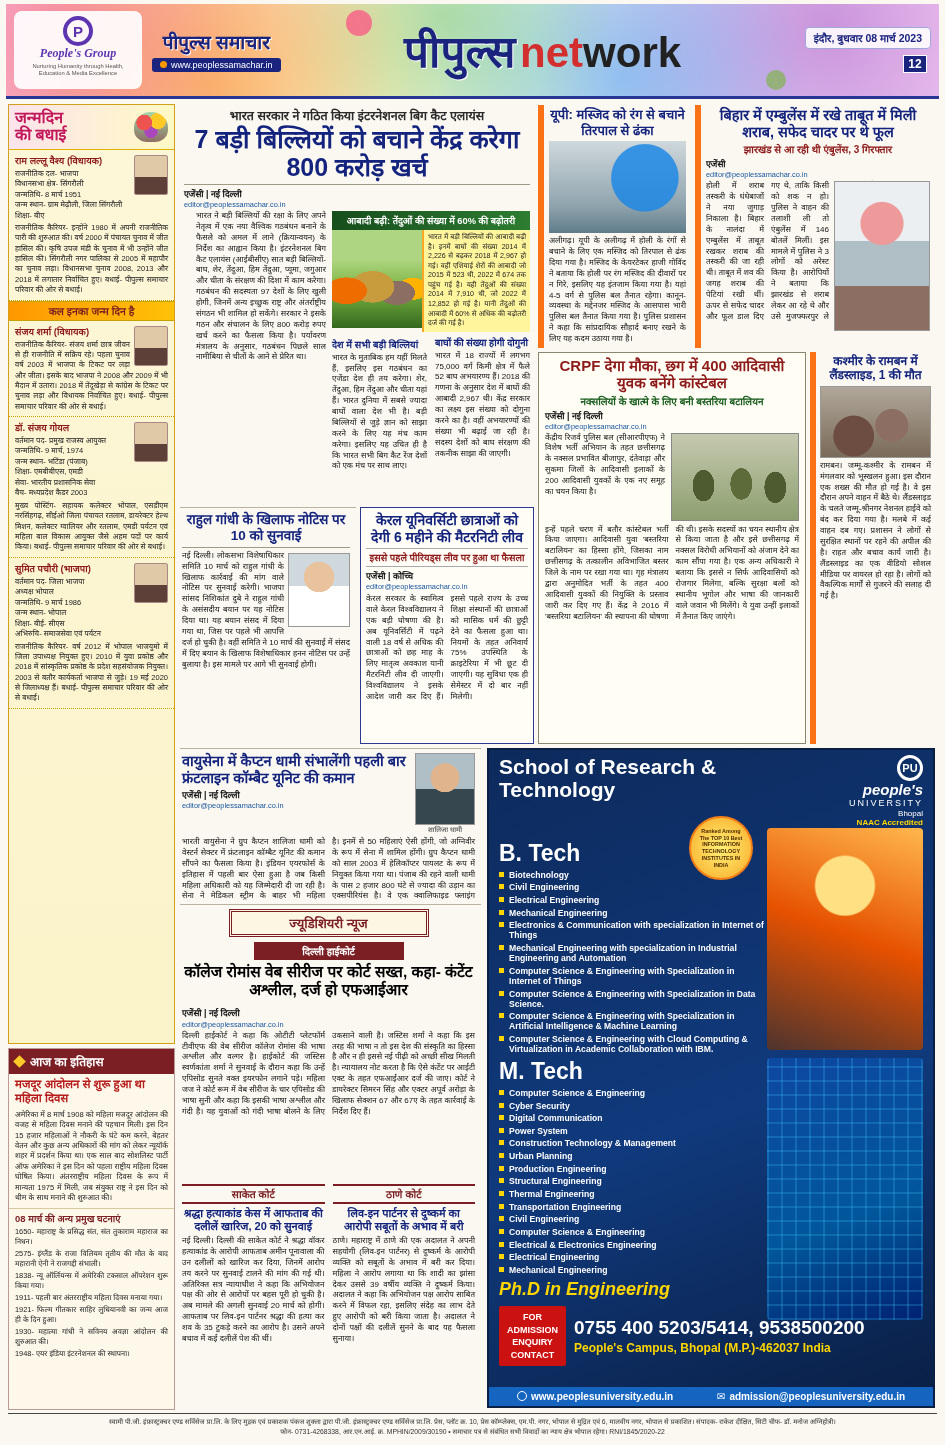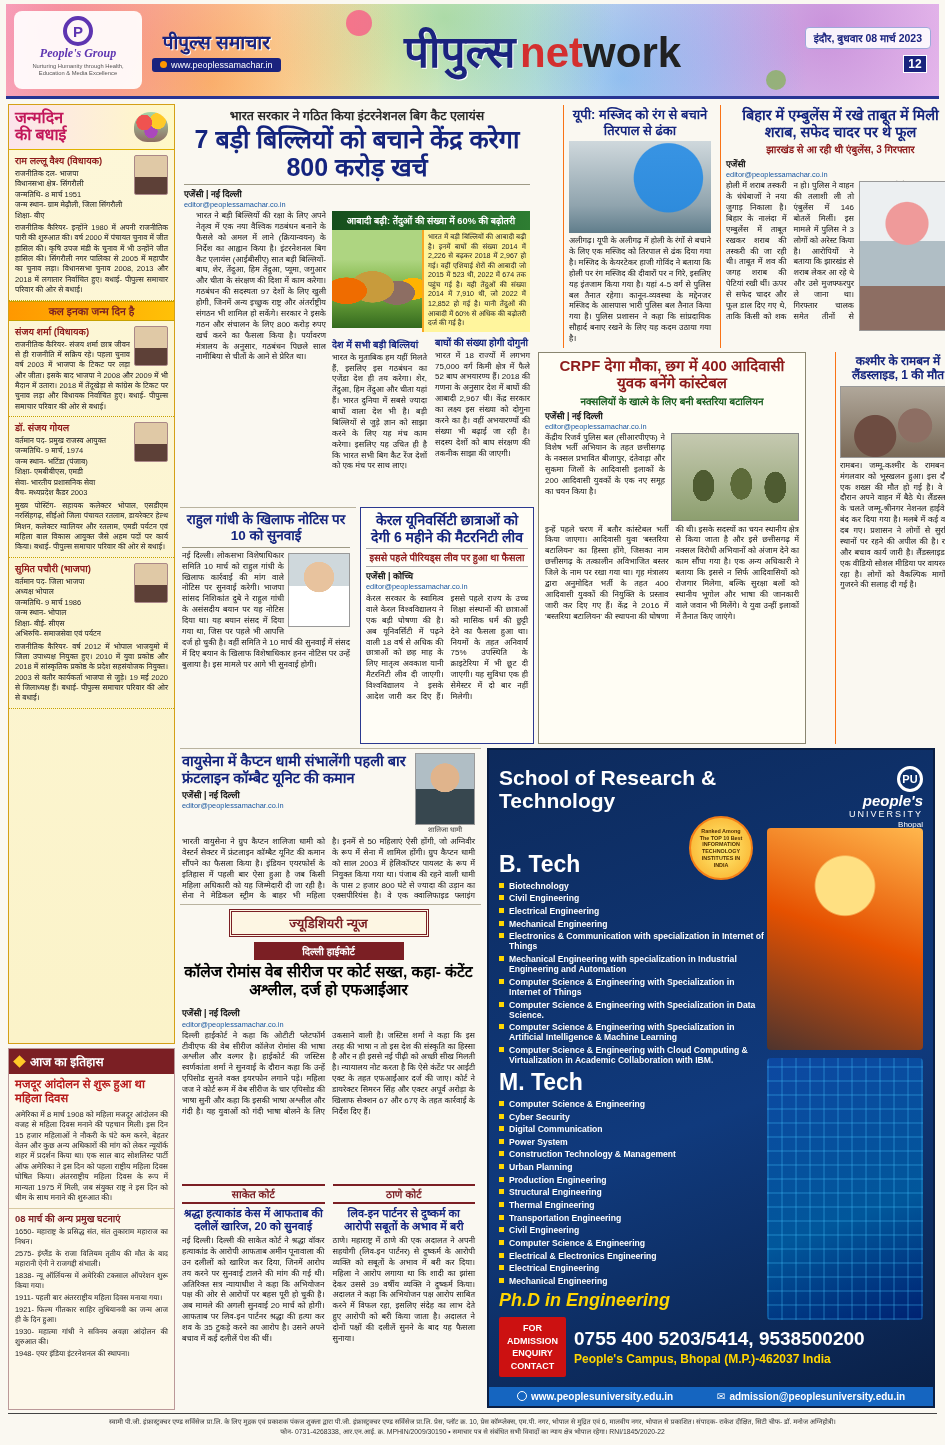--- a/index.html
+++ b/index.html
@@ -63,21 +63,21 @@
 
   
   .hl-blue { color:#14247e; font-weight:bold; }
   .kicker { color:#2b2b2b; font-weight:bold; font-size:12.5px; text-align:center; }
   .byline { font-weight:bold; font-size:8.8px; color:#111; }
   .email { font-size:7.4px; color:#1a57a0; }
   .body8 { font-size:8px; line-height:1.36; text-align:justify; color:#151515; }
   .cols2 { column-count:2; column-gap:7px; }
   .rule { border-top:1px solid #9e9a86; margin:3px 0; }
   .sep-top { border-top:1px solid #b9b39f; }
-  .sep-left { border-left:1px solid #f97316;margin-left:25px; }
+  .sep-left { border-left:6px solid #f97316; }
 
   
   .a-bigcats { left:180px; top:105px; width:354px; height:398px; padding:2px 4px; }
   .cats-headline { font-size:25px; text-align:center; line-height:1.1; margin-top:2px; }
   .cats-byrow { margin:3px 0 2px; }
   .cats-flex { display:flex; gap:6px;margin-left:12px; }
   .cats-col1 { width:130px; flex:0 0 auto; }
   .band-green { background:linear-gradient(90deg,#164e1c,#2e7d32); color:#fff; font-size:9.3px; font-weight:bold; text-align:center; padding:3px 4px; }
   .cats-photorow { display:flex; }
   .ph-cats { flex:1; height:98px;
@@ -139,21 +139,21 @@
   .court-band { margin:5px auto 3px; width:150px; background:#7b1f24; color:#fff; font-weight:bold; font-size:10px; text-align:center; padding:2px 0; }
   .a-jud h3 { font-size:15.5px; line-height:1.15; text-align:center; }
   .jud-byrow { margin:3px 0 2px; }
   .jud-body { height:148px; }
   .jud-sub { display:flex; gap:8px; margin-top:5px; }
   .jud-sub > div { flex:1; }
   .sub-band { border-top:2px solid #7b1f24; border-bottom:2px solid #7b1f24; color:#7b1f24; font-weight:bold; font-size:10.5px; text-align:center; padding:1px 0; margin-bottom:3px; }
   .jud-sub h4 { font-size:11px; line-height:1.2; text-align:center; color:#14247e; margin-bottom:3px; }
 
   
-  .ad { left:487px; top:748px; width:448px; height:660px; background:linear-gradient(160deg,#0d2a5c 0%, #103a7d 55%, #0a1f44 100%); border:2px solid #0a1f44; color:#fff; padding:16px 10px; }
+  .ad { left:487px; top:748px; width:448px; height:660px; background:linear-gradient(160deg,#0d2a5c 0%, #103a7d 55%, #0a1f44 100%); border:2px solid #0a1f44; color:#fff; padding:5px 10px; }
   .ad-top { display:flex; justify-content:space-between; align-items:flex-start; }
   .ad-school { font-size:21px; font-weight:bold; line-height:1.1; color:#fff; }
   .ad-logo { text-align:right; line-height:1.15; }
   .pu-ring { width:26px; height:26px; border:3px solid #fff; border-radius:50%; margin-left:auto; color:#fff; font-weight:bold; font-size:11px; line-height:20px; text-align:center; }
   .pu-name { font-style:italic; font-weight:bold; font-size:15px; }
   .pu-univ { font-size:9px; letter-spacing:2px; }
   .pu-city { font-size:8px; }
   .pu-naac { font-size:8px; color:#ffd600; font-weight:bold; }
   .ad-eng-photo { position:absolute; right:10px; top:78px; width:156px; height:222px; border-radius:4px;
     background:radial-gradient(circle at 50% 26%, #ffe082 0 16%, transparent 17%), linear-gradient(200deg,#ffb74d 0%, #e65100 48%, #4e342e 100%); }

